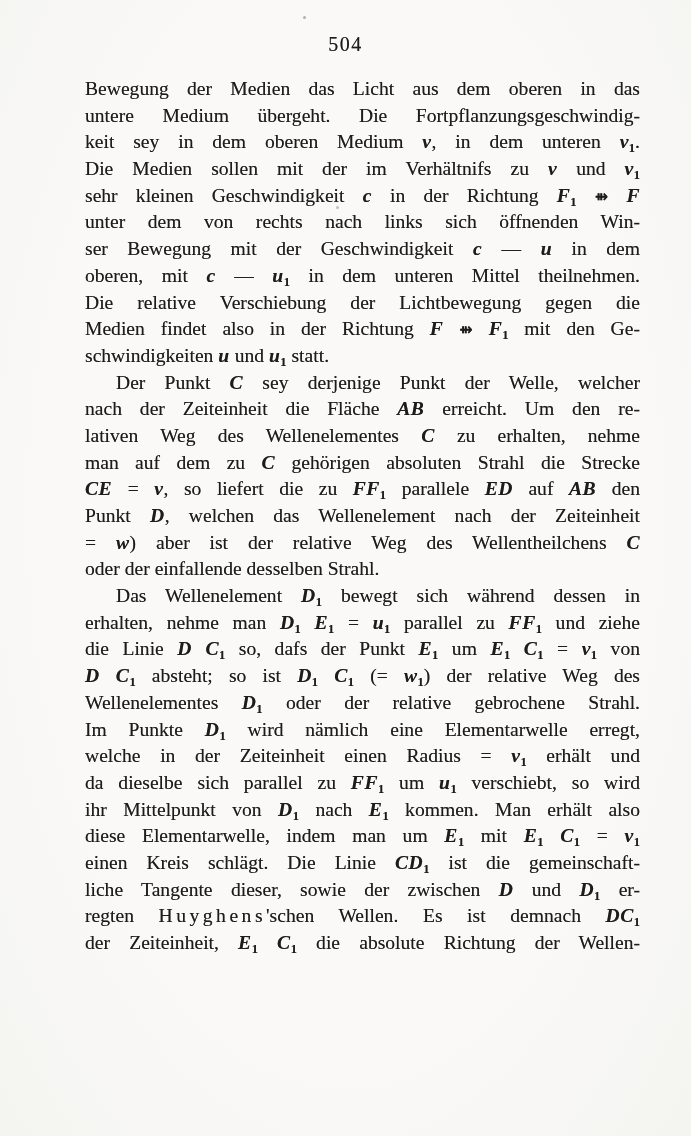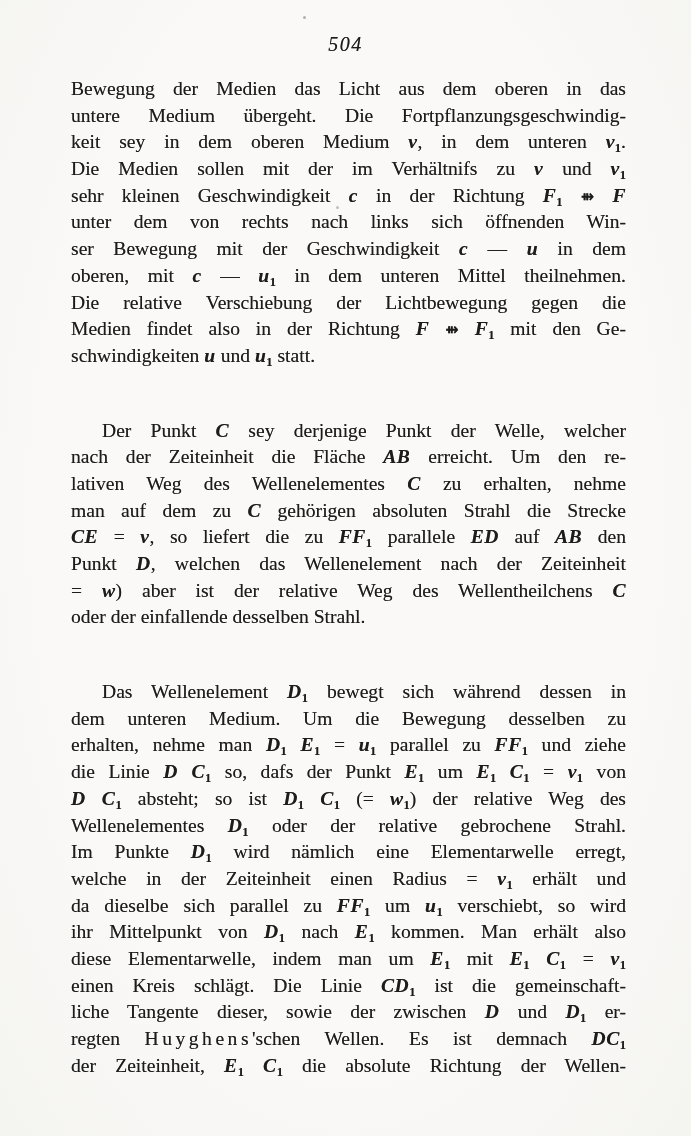--- a/index.html
+++ b/index.html
@@ -22,43 +22,41 @@
   }
   .page-number {
     position: absolute;
     top: 33px;
     left: 0;
     right: 0;
     text-align: center;
     font-size: 20px;
     letter-spacing: 1.5px;
     text-shadow: 0 0 0.5px rgba(0,0,0,0.55);
-    font-style: italic;
   }
   .text-block {
     position: absolute;
     top: 76px;
-    left: 71px;
+    left: 85px;
     width: 555px;
     font-size: 19.6px;
     text-shadow: 0 0 0.5px rgba(0,0,0,0.5);
   }
   .line {
     height: 26.7px;
     line-height: 26.7px;
     text-align: justify;
     text-align-last: justify;
     white-space: nowrap;
   }
   .line.noj {
     text-align-last: left;
   }
   .line.ind {
     text-indent: 31px;
-    margin-top: 48px;
   }
   .var {
     font-style: italic;
     font-weight: 600;
     letter-spacing: 0.5px;
   }
   .sub {
     font-size: 12.5px;
     font-weight: 600;
     font-style: normal;
@@ -101,21 +99,20 @@
       <div class="line noj">schwindigkeiten <span class="var">u</span> und <span class="var">u</span><span class="sub">1</span> statt.</div>
       <div class="line ind">Der Punkt <span class="var">C</span> sey derjenige Punkt der Welle, welcher</div>
       <div class="line">nach der Zeiteinheit die Fläche <span class="var">AB</span> erreicht. Um den re-</div>
       <div class="line">lativen Weg des Wellenelementes <span class="var">C</span> zu erhalten, nehme</div>
       <div class="line">man auf dem zu <span class="var">C</span> gehörigen absoluten Strahl die Strecke</div>
       <div class="line"><span class="var">CE</span> = <span class="var">v</span>, so liefert die zu <span class="var">FF</span><span class="sub">1</span> parallele <span class="var">ED</span> auf <span class="var">AB</span> den</div>
       <div class="line">Punkt <span class="var">D</span>, welchen das Wellenelement nach der Zeiteinheit</div>
       <div class="line">= <span class="var">w</span>) aber ist der relative Weg des Wellentheilchens <span class="var">C</span></div>
       <div class="line noj">oder der einfallende desselben Strahl.</div>
       <div class="line ind">Das Wellenelement <span class="var">D</span><span class="sub">1</span> bewegt sich während dessen in</div>
-      <div class="line">dem unteren Medium. Um die Bewegung desselben zu</div>
       <div class="line">erhalten, nehme man <span class="var">D</span><span class="sub">1</span> <span class="var">E</span><span class="sub">1</span> = <span class="var">u</span><span class="sub">1</span> parallel zu <span class="var">FF</span><span class="sub">1</span> und ziehe</div>
       <div class="line">die Linie <span class="var">D</span> <span class="var">C</span><span class="sub">1</span> so, dafs der Punkt <span class="var">E</span><span class="sub">1</span> um <span class="var">E</span><span class="sub">1</span> <span class="var">C</span><span class="sub">1</span> = <span class="var">v</span><span class="sub">1</span> von</div>
       <div class="line"><span class="var">D</span> <span class="var">C</span><span class="sub">1</span> absteht; so ist <span class="var">D</span><span class="sub">1</span> <span class="var">C</span><span class="sub">1</span> (= <span class="var">w</span><span class="sub">1</span>) der relative Weg des</div>
       <div class="line">Wellenelementes <span class="var">D</span><span class="sub">1</span> oder der relative gebrochene Strahl.</div>
       <div class="line">Im Punkte <span class="var">D</span><span class="sub">1</span> wird nämlich eine Elementarwelle erregt,</div>
       <div class="line">welche in der Zeiteinheit einen Radius = <span class="var">v</span><span class="sub">1</span> erhält und</div>
       <div class="line">da dieselbe sich parallel zu <span class="var">FF</span><span class="sub">1</span> um <span class="var">u</span><span class="sub">1</span> verschiebt, so wird</div>
       <div class="line">ihr Mittelpunkt von <span class="var">D</span><span class="sub">1</span> nach <span class="var">E</span><span class="sub">1</span> kommen. Man erhält also</div>
       <div class="line">diese Elementarwelle, indem man um <span class="var">E</span><span class="sub">1</span> mit <span class="var">E</span><span class="sub">1</span> <span class="var">C</span><span class="sub">1</span> = <span class="var">v</span><span class="sub">1</span></div>
       <div class="line">einen Kreis schlägt. Die Linie <span class="var">CD</span><span class="sub">1</span> ist die gemeinschaft-</div>

